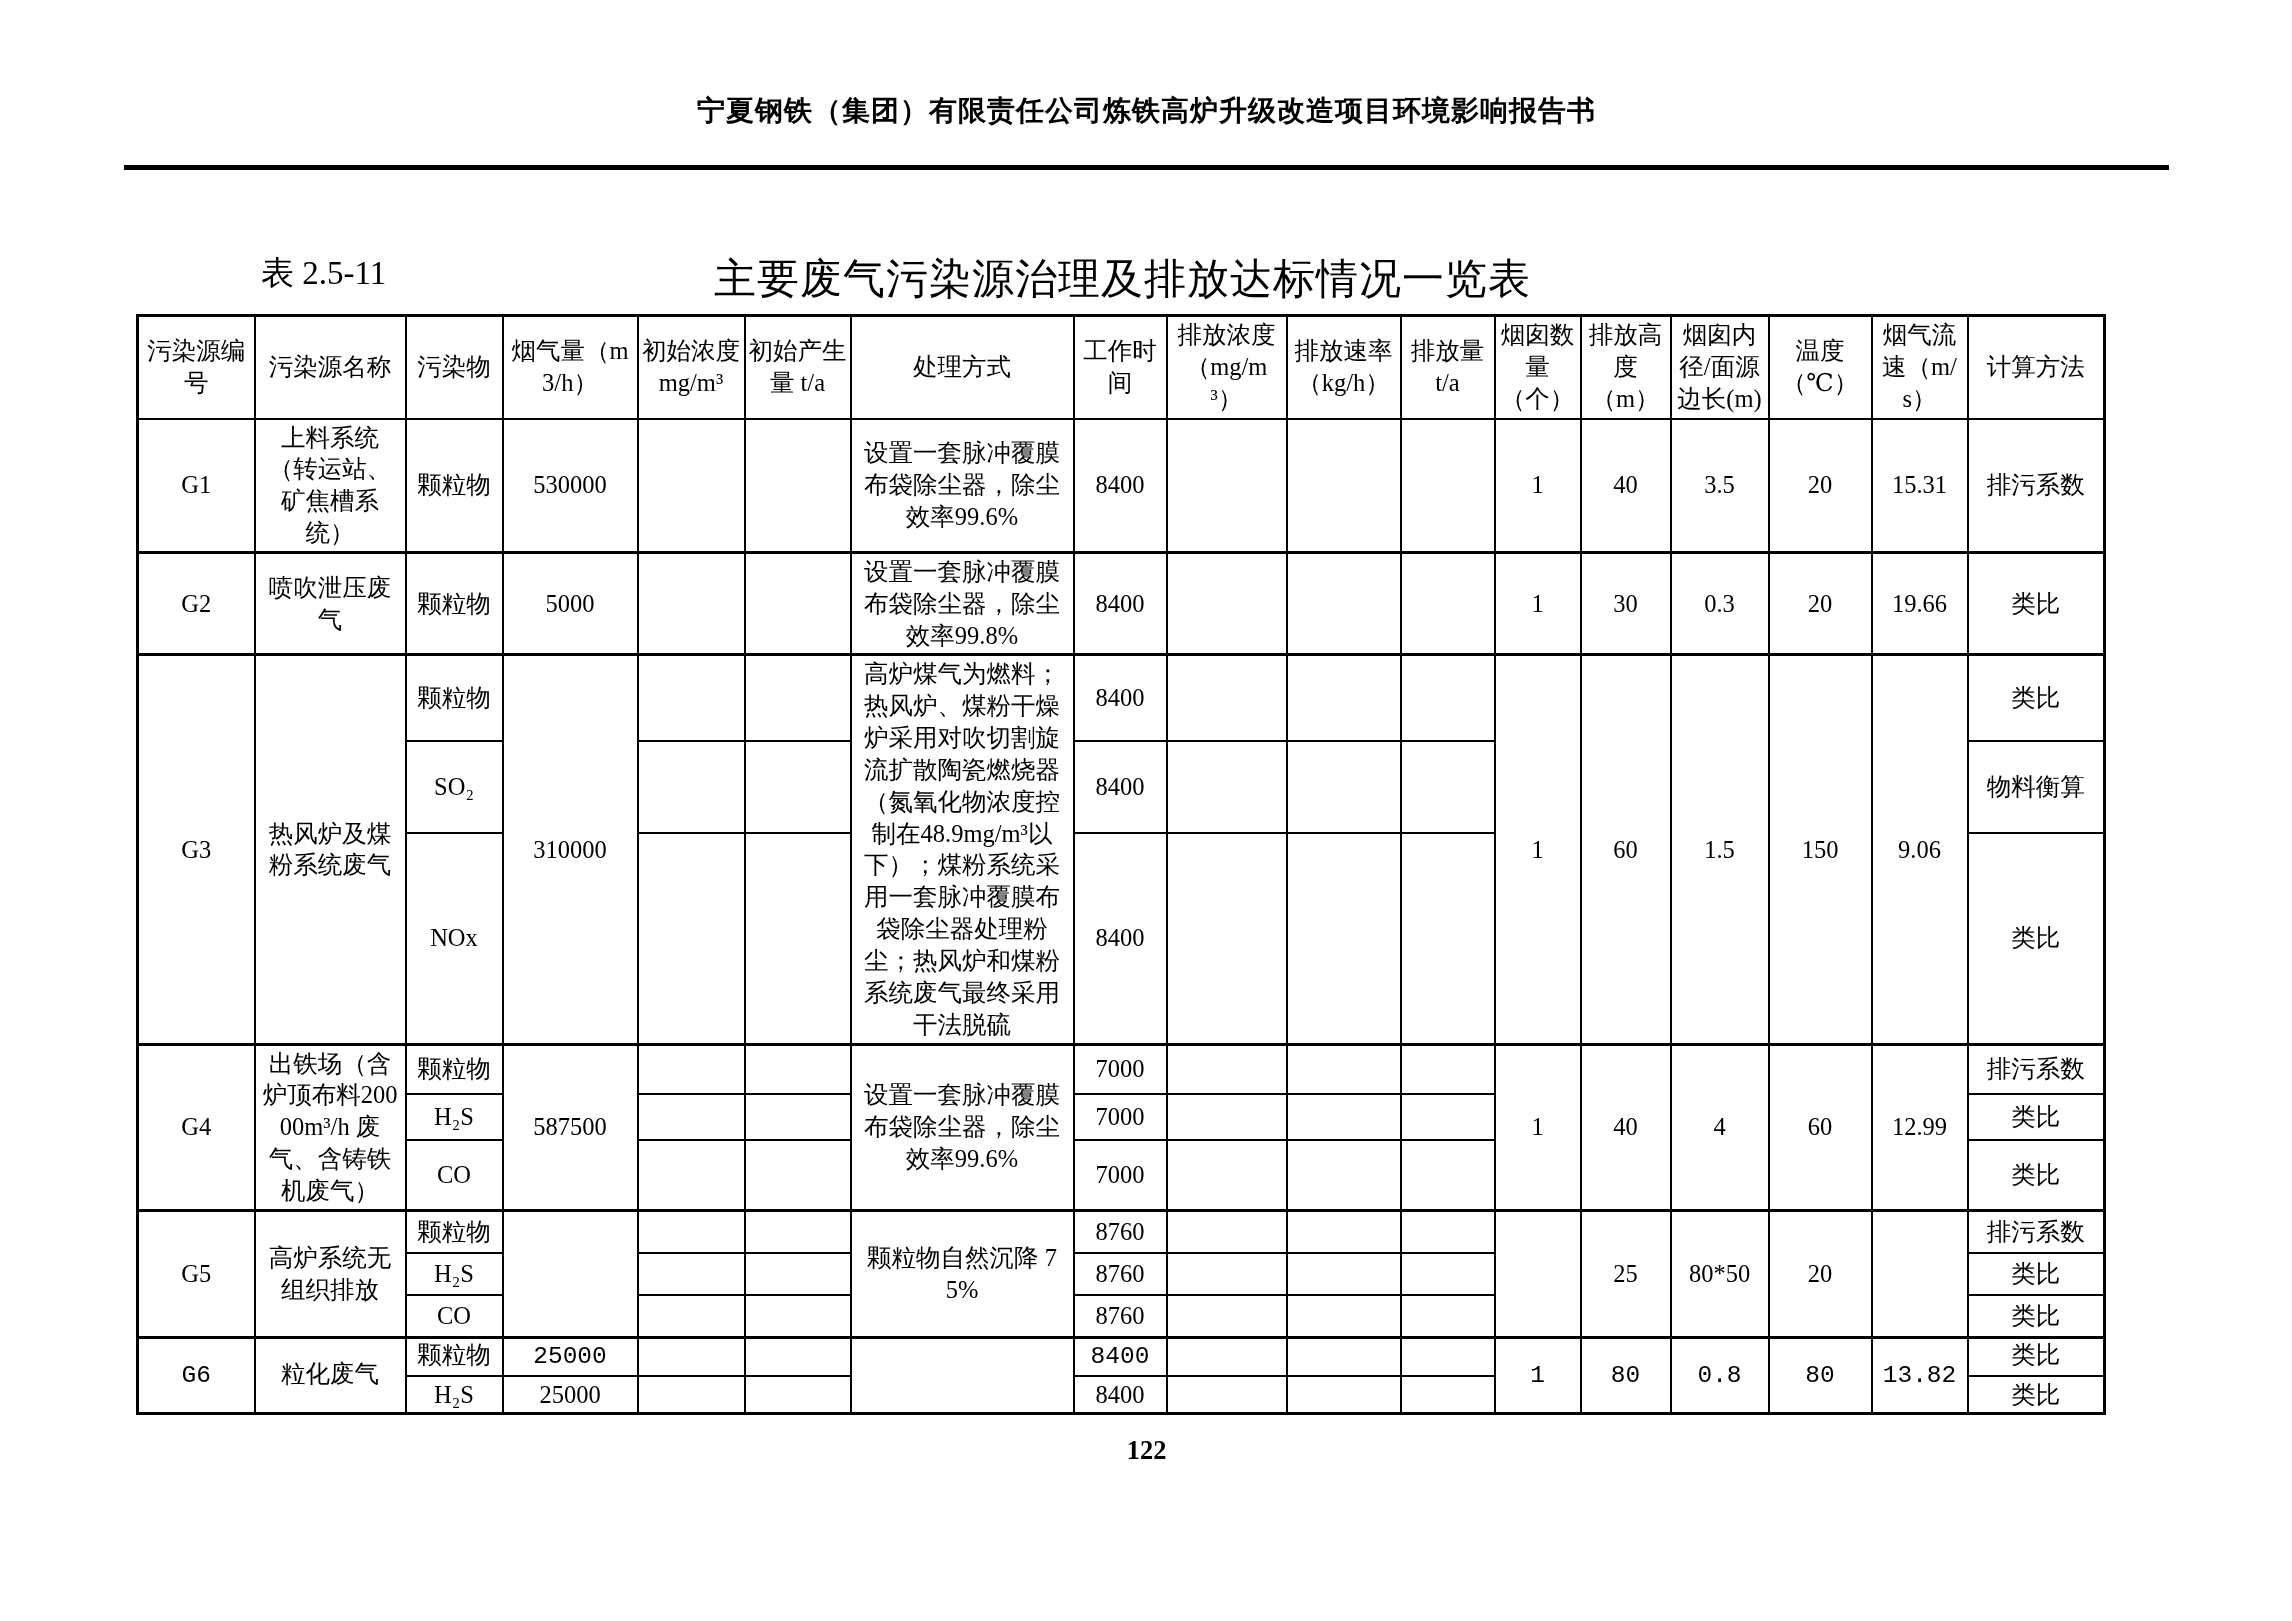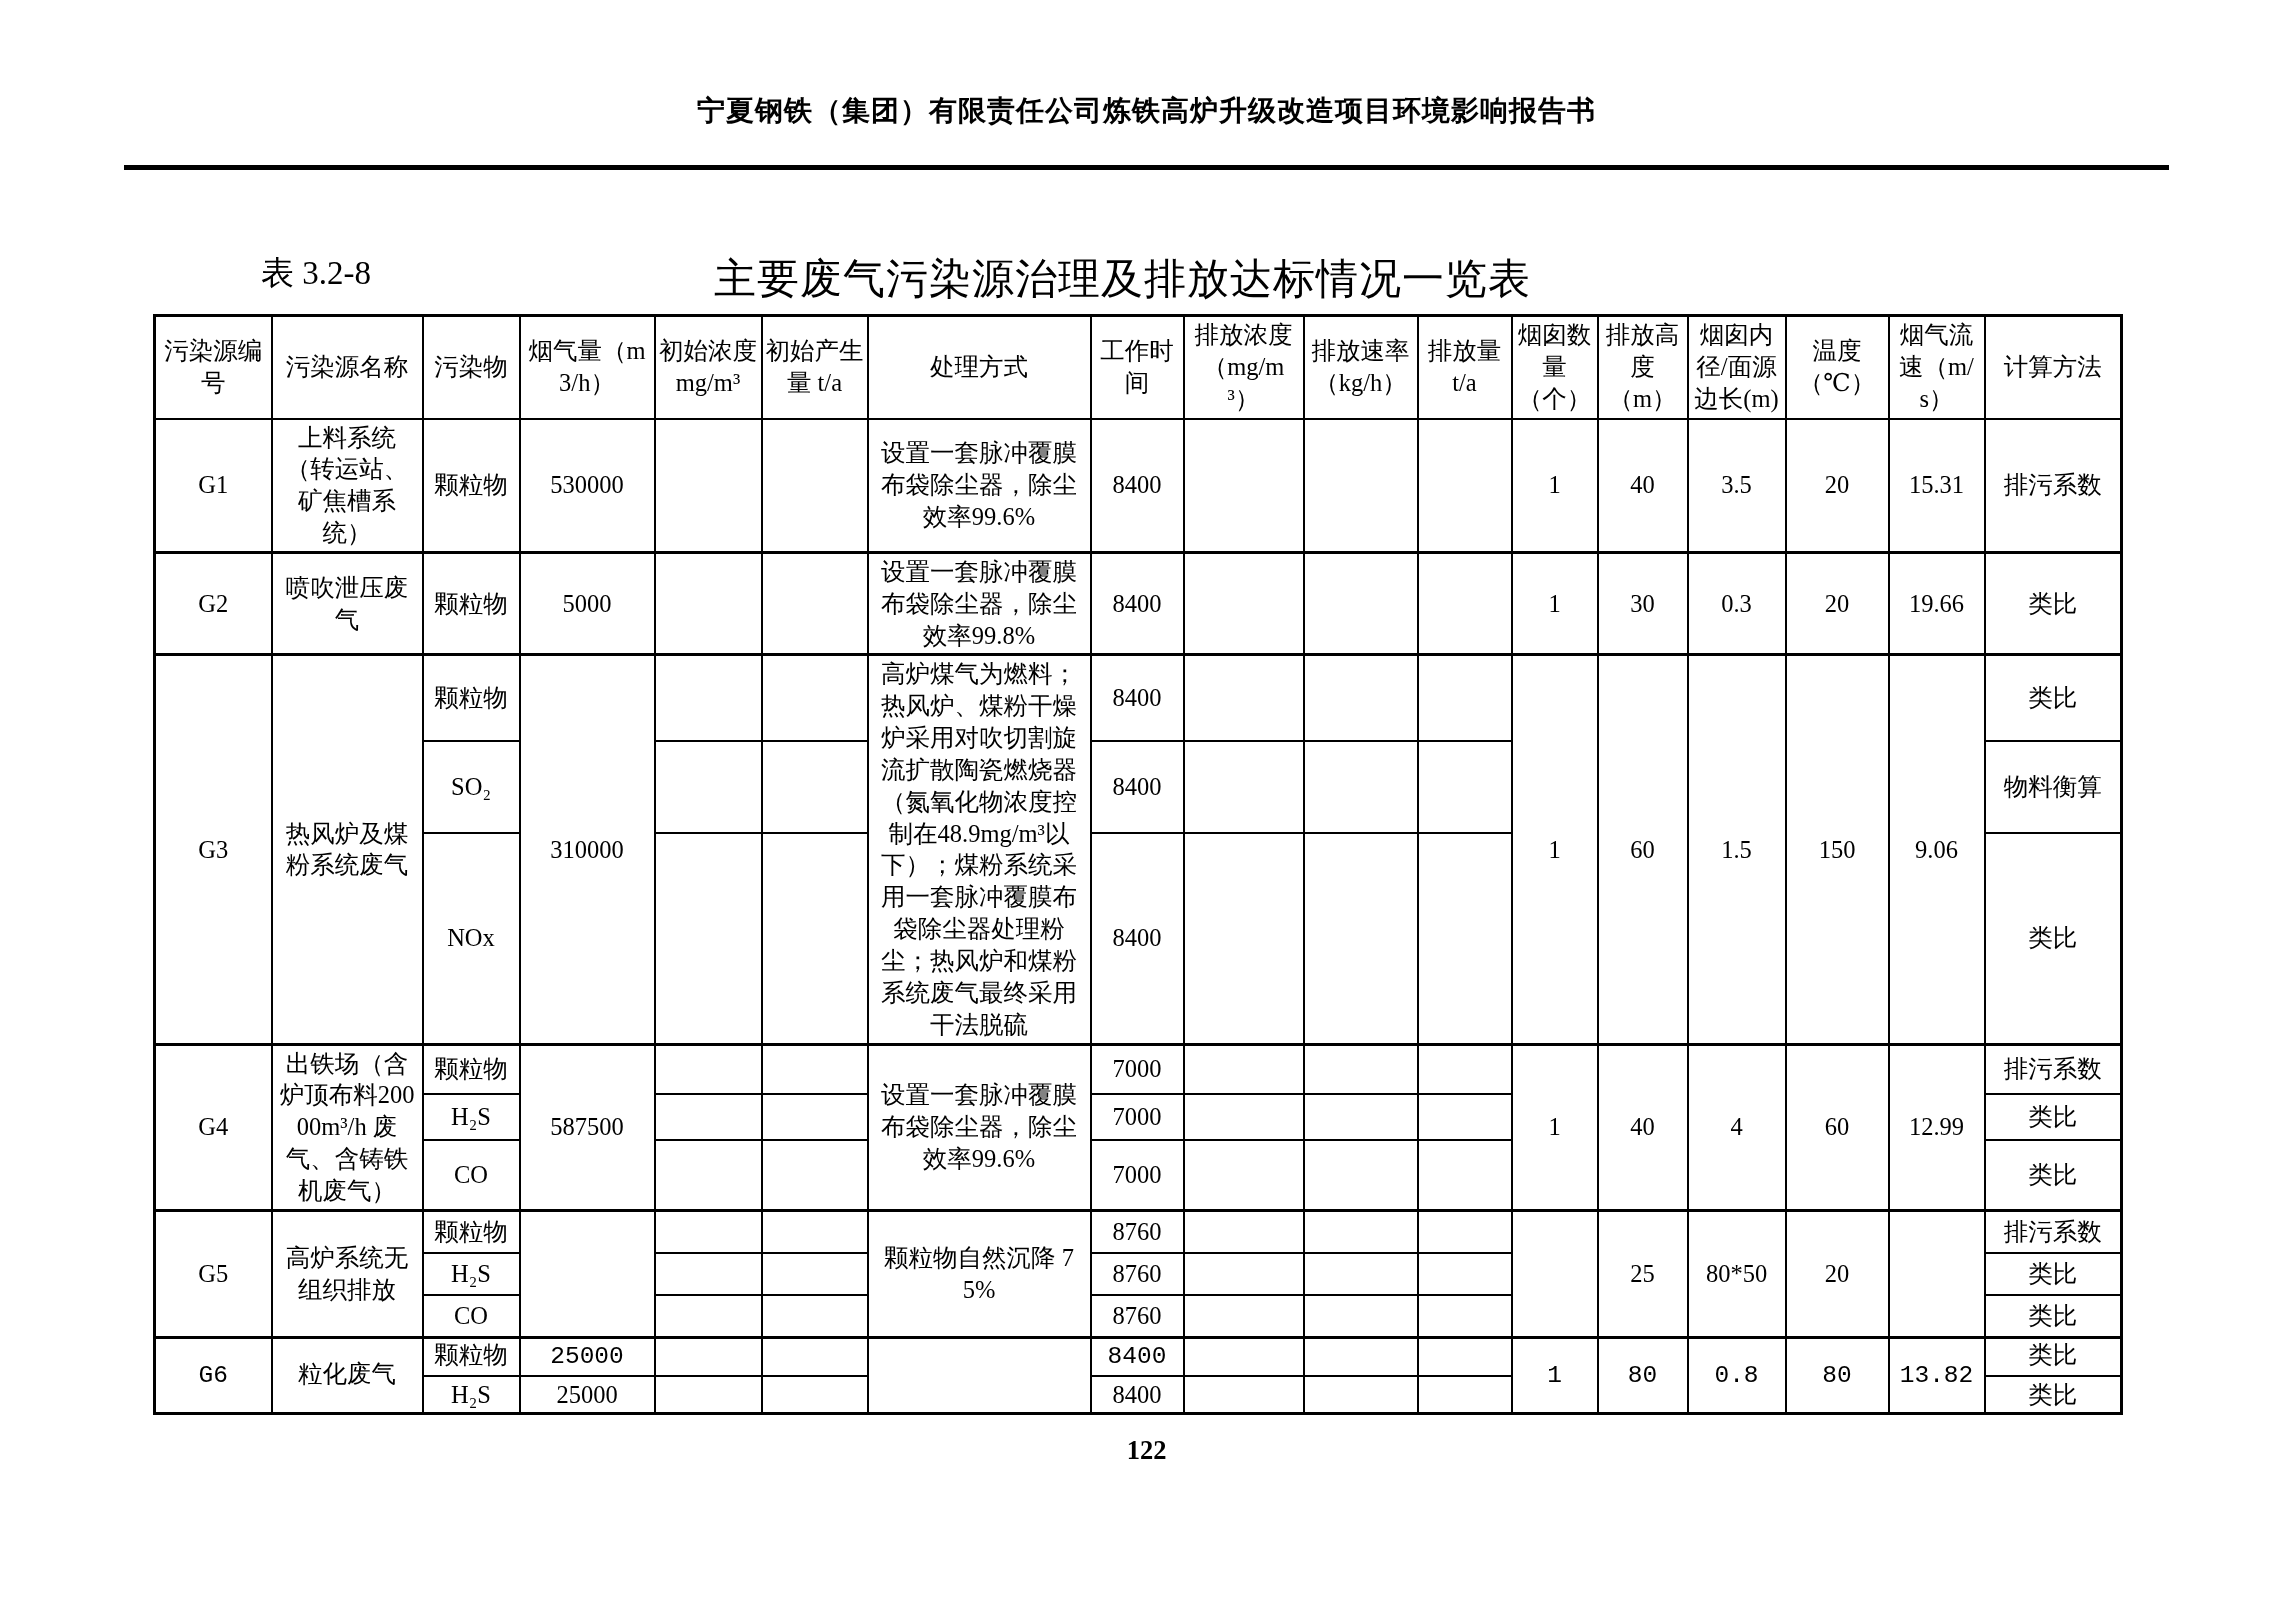--- a/index.html
+++ b/index.html
@@ -53,21 +53,20 @@
     width: 100%;
     top: 0;
     text-align: center;
     font-size: 42px;
     letter-spacing: 1px;
   }
   .table-wrap {
     position: absolute;
     top: 314px;
     left: 136px;
-    margin-left: 17px;
   }
   table.main-table {
     border-collapse: collapse;
     table-layout: fixed;
     border: 3.9px solid #000;
   }
   table.main-table th,
   table.main-table td {
     border: 2px solid #000;
     text-align: center;
@@ -93,21 +92,21 @@
     font-weight: bold;
   }
 </style>
 </head>
 <body>
 
 <div class="report-header">宁夏钢铁（集团）有限责任公司炼铁高炉升级改造项目环境影响报告书</div>
 <div class="header-divider"></div>
 
 <div class="table-caption-row">
-  <span class="table-label">表 3.2-8</span>
+  <span class="table-label">表 2.5-11</span>
   <span class="table-title">主要废气污染源治理及排放达标情况一览表</span>
 </div>
 
 <div class="table-wrap">
   <table class="main-table">
       <colgroup>
         <col style="width: 117px;">
         <col style="width: 151px;">
         <col style="width: 97px;">
         <col style="width: 135px;">

